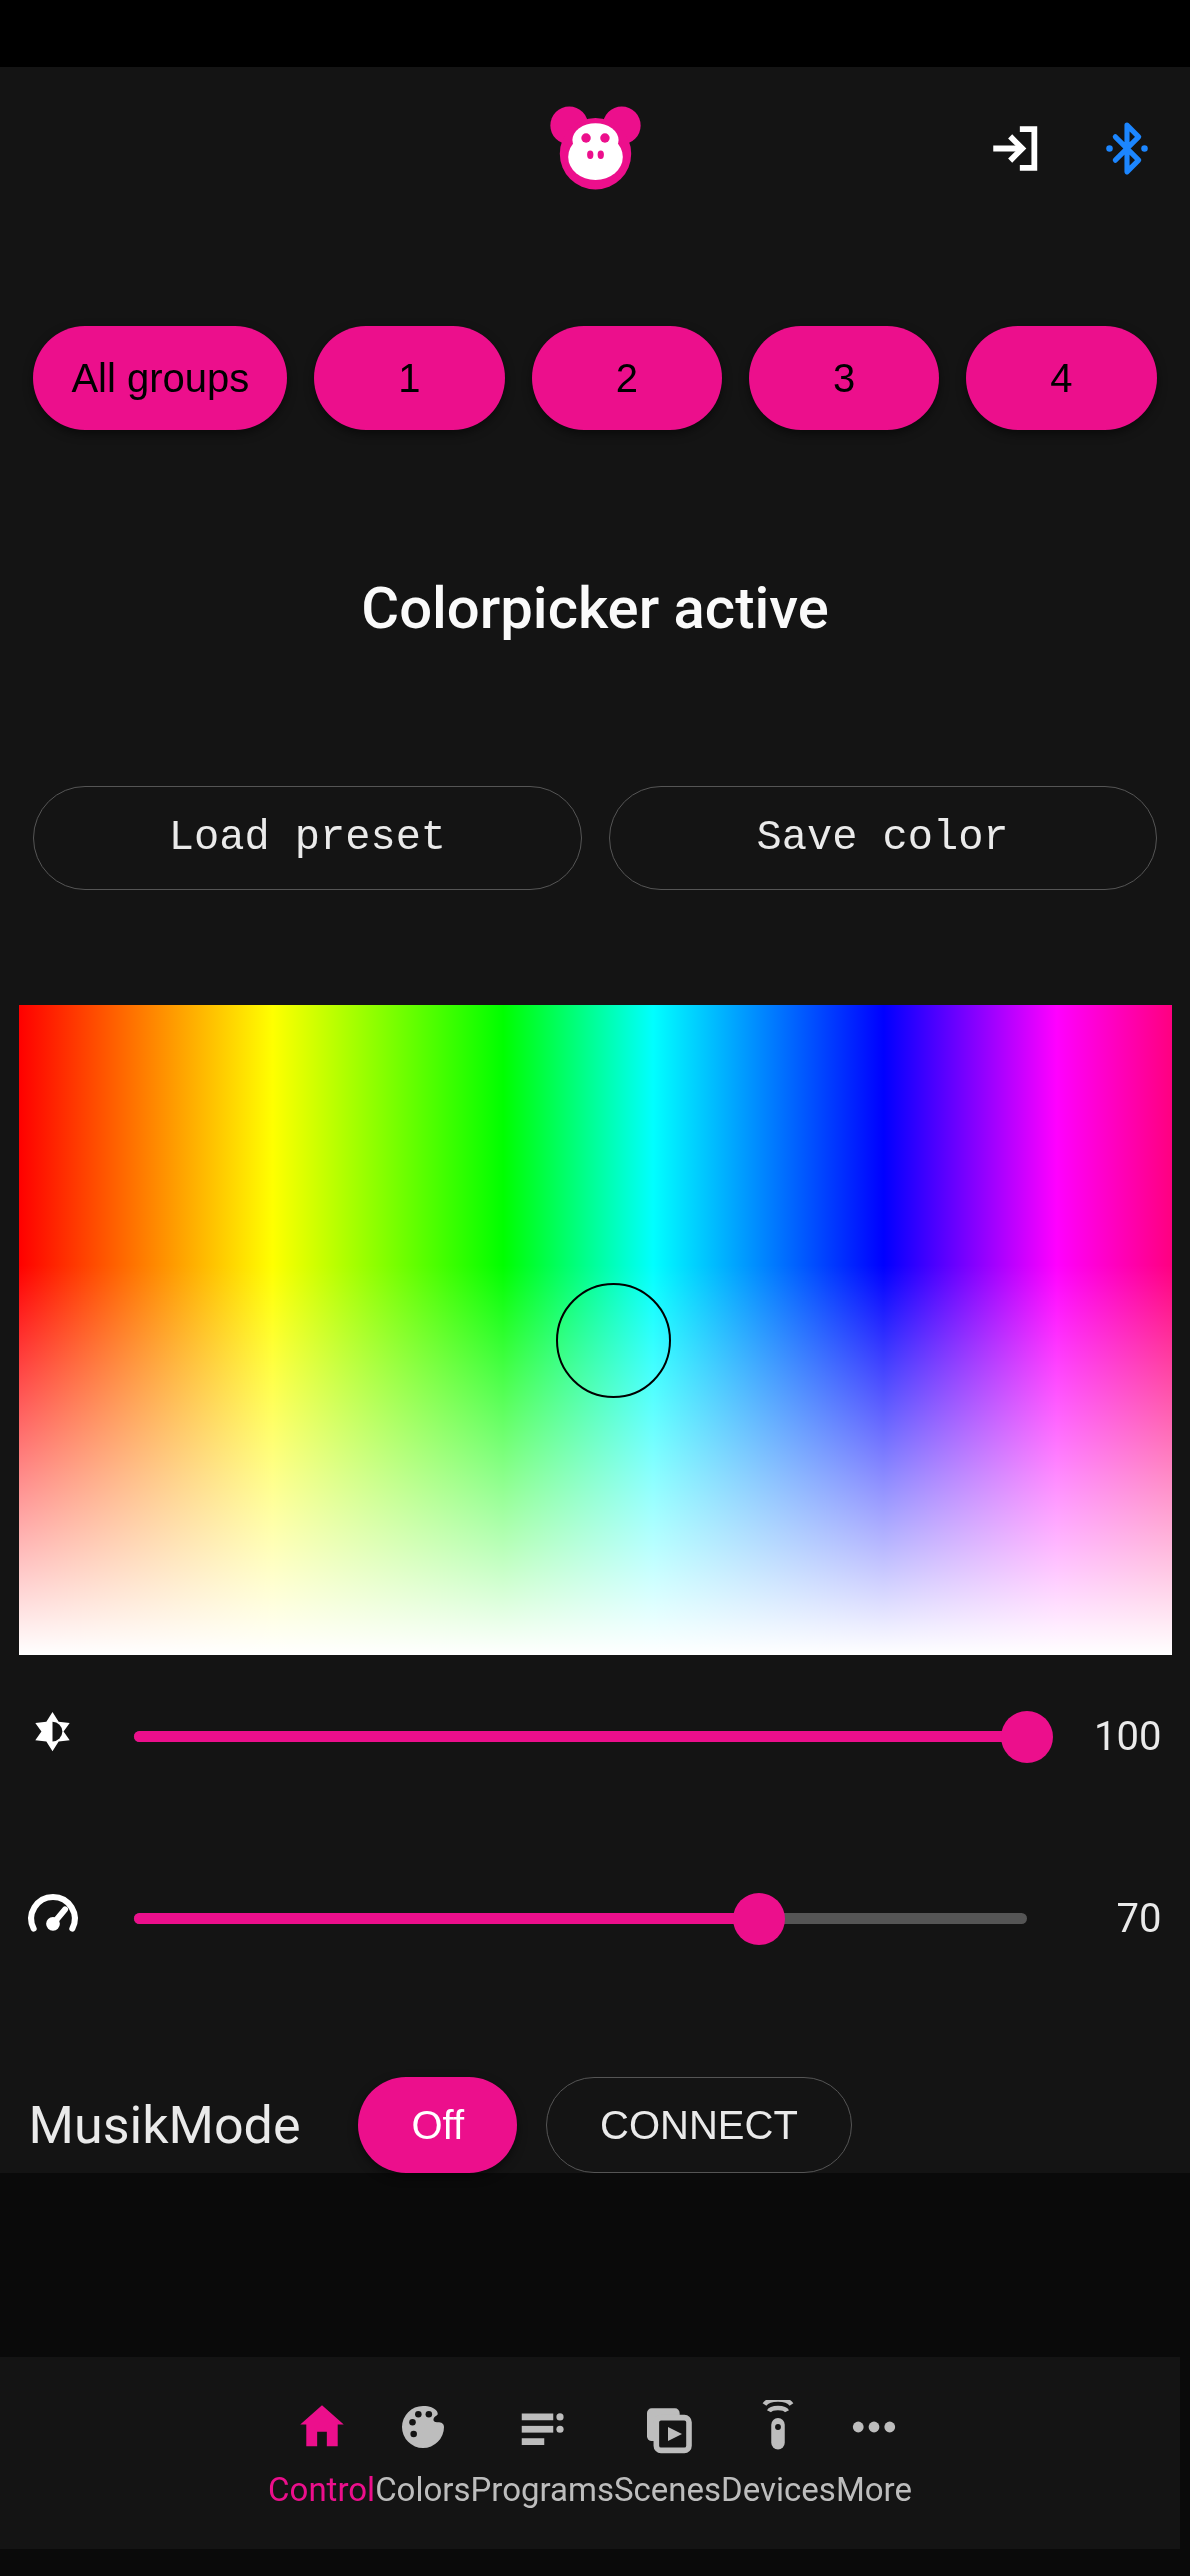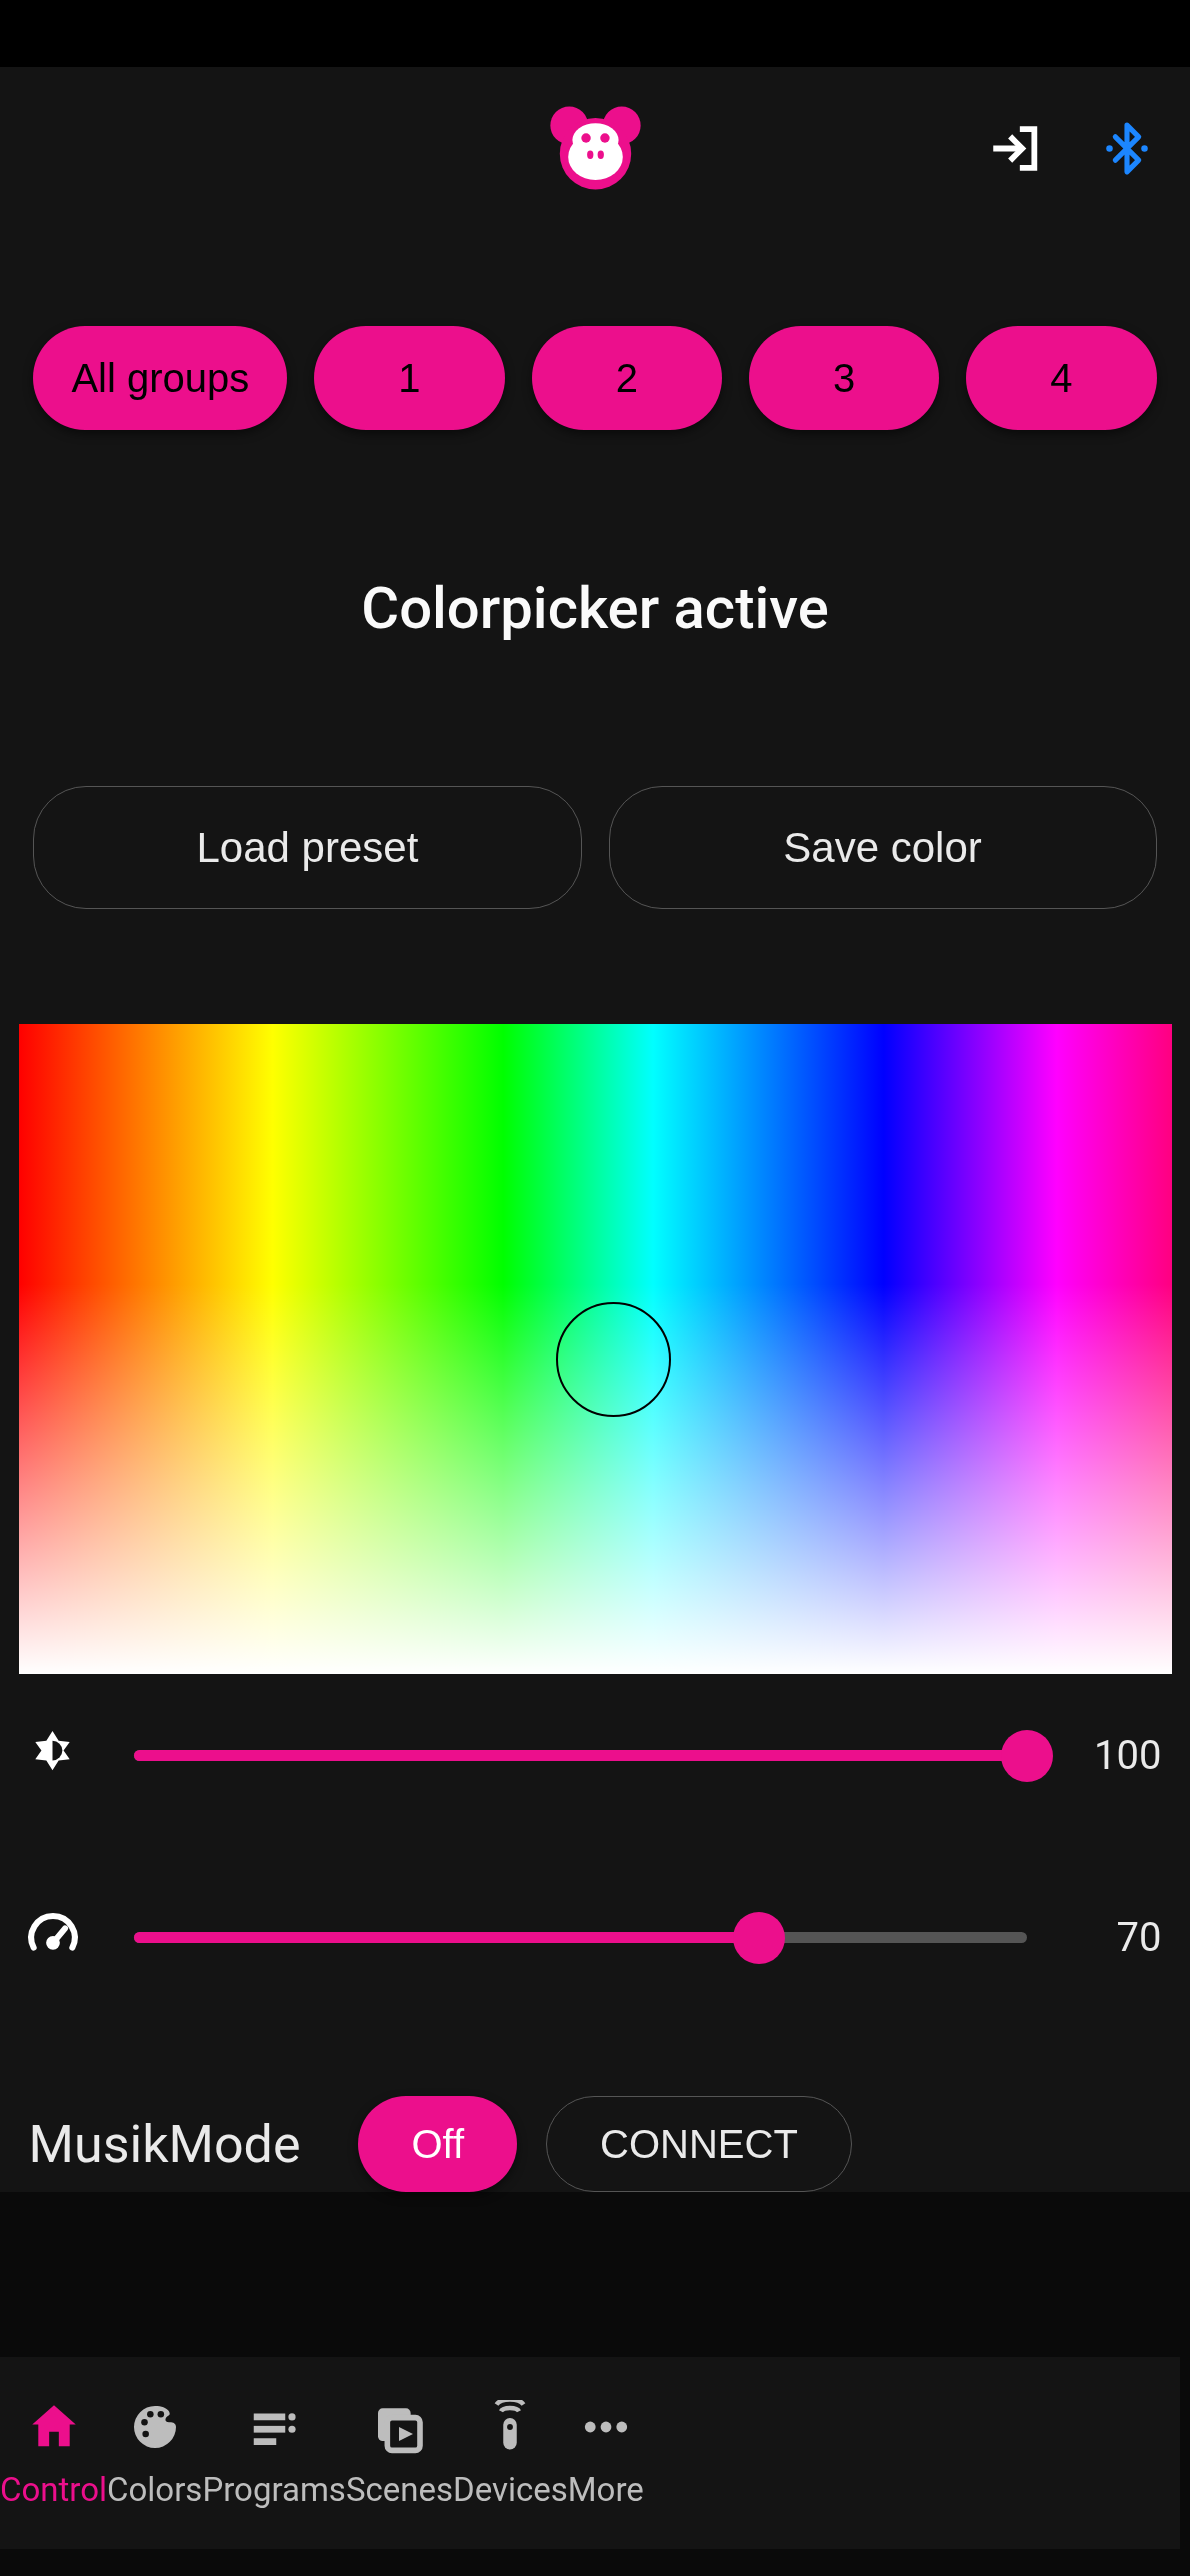--- a/index.html
+++ b/index.html
@@ -74,30 +74,31 @@
   }
 
   .preset-row {
     display: flex;
     gap: 27px;
     margin-top: 144px;
     padding: 0 14.4px;
   }
   .outline-btn {
     flex: 1;
-    height: 123px;
+    height: 104px;
     background: transparent;
     border: 1.9px solid #555555;
     border-radius: 53px;
     color: #eaeaea;
     font-size: 42px;
     font-weight: 400;
     display: flex;
     align-items: center;
     justify-content: center;
+    font-family: Liberation Mono, monospace;
   }
 
   .color-picker {
     margin-top: 115px;
     width: 1153px;
     height: 650px;
     position: relative;
     background:
       linear-gradient(to bottom, rgba(255,255,255,0) 0%, rgba(255,255,255,0) 40%, rgba(255,255,255,1) 100%),
       linear-gradient(to right,
@@ -197,21 +198,21 @@
     padding: 12px 53px;
   }
   .mbtn.active { background: #ec0f8c; color:#fff; border:none; box-shadow: 0 3.8px 9.6px rgba(0,0,0,0.5);}
   .mbtn.outline { background: transparent; color:#eaeaea; border: 1.9px solid #555; }
 
   .bottom-nav {
     position: absolute;
     left: 0; right: 10px; bottom: 27px;
     height: 192px;
     display: flex;
-    justify-content: flex-start;
+    justify-content: center;
     align-items: center;
     background: #141414;
   }
   .nav-item {
     display:flex;flex-direction:column;align-items:center;gap:13.4px;
     color:#bdbdbd;
     font-size: 33px;
   }
   .nav-item.active { color: #ec0f8c; }
   .nav-icon { width: 59px; height: 59px; display:flex;align-items:center;justify-content:center;}

